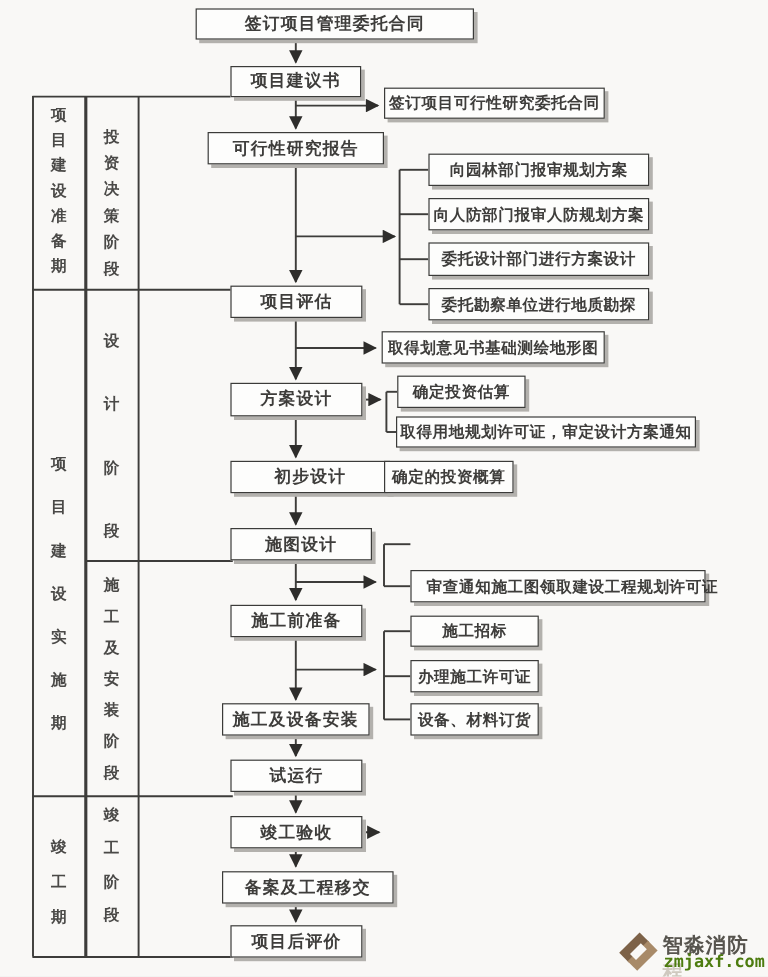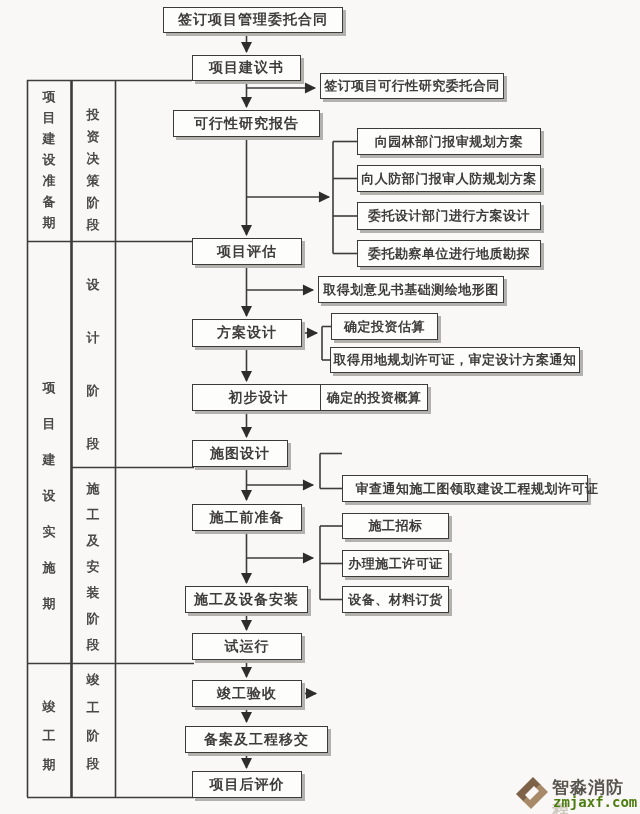--- a/index.html
+++ b/index.html
@@ -107,27 +107,27 @@
 
   <div class="vlabel" style="left:41px;top:86px;line-height:21px;">项目建设准备期</div>
   <div class="vlabel" style="left:41px;top:370px;line-height:36px;">项目建设实施期</div>
   <div class="vlabel" style="left:41px;top:692px;line-height:29px;">竣工期</div>
 
   <div class="vlabel" style="left:85px;top:104px;line-height:22px;">投资决策阶段</div>
   <div class="vlabel" style="left:85px;top:258px;line-height:53px;">设计阶段</div>
   <div class="vlabel" style="left:85px;top:476px;line-height:26px;">施工及安装阶段</div>
   <div class="vlabel" style="left:85px;top:666px;line-height:28px;">竣工阶段</div>
 
-  <div class="node" style="left:163px;top:7px;width:180px;height:26px;">签订项目管理委托合同</div>
+  <div class="node" style="left:163px;top:7px;width:232px;height:26px;">签订项目管理委托合同</div>
   <div class="node" style="left:192px;top:55px;width:109px;height:26px;">项目建议书</div>
   <div class="node" style="left:173px;top:110px;width:147px;height:27px;font-family:Liberation Mono, monospace;">可行性研究报告</div>
   <div class="node" style="left:192px;top:238px;width:110px;height:27px;">项目评估</div>
   <div class="node" style="left:192px;top:319px;width:110px;height:28px;">方案设计</div>
   <div class="node" style="left:192px;top:384px;width:133px;height:27px;">初步设计</div>
-  <div class="node" style="left:192px;top:440px;width:96px;height:27px;">施图设计</div>
+  <div class="node" style="left:192px;top:440px;width:118px;height:27px;">施图设计</div>
   <div class="node" style="left:192px;top:504px;width:110px;height:27px;">施工前准备</div>
   <div class="node" style="left:185px;top:586px;width:123px;height:27px;">施工及设备安装</div>
   <div class="node" style="left:192px;top:633px;width:110px;height:27px;">试运行</div>
   <div class="node" style="left:192px;top:680px;width:110px;height:27px;">竣工验收</div>
   <div class="node" style="left:185px;top:726px;width:143px;height:27px;">备案及工程移交</div>
   <div class="node" style="left:192px;top:771px;width:110px;height:27px;">项目后评价</div>
 
   <div class="node sm" style="left:320px;top:73px;width:184px;height:26px;">签订项目可行性研究委托合同</div>
   <div class="node sm" style="left:357px;top:128px;width:184px;height:27px;">向园林部门报审规划方案</div>
   <div class="node sm" style="left:357px;top:165px;width:184px;height:27px;">向人防部门报审人防规划方案</div>

